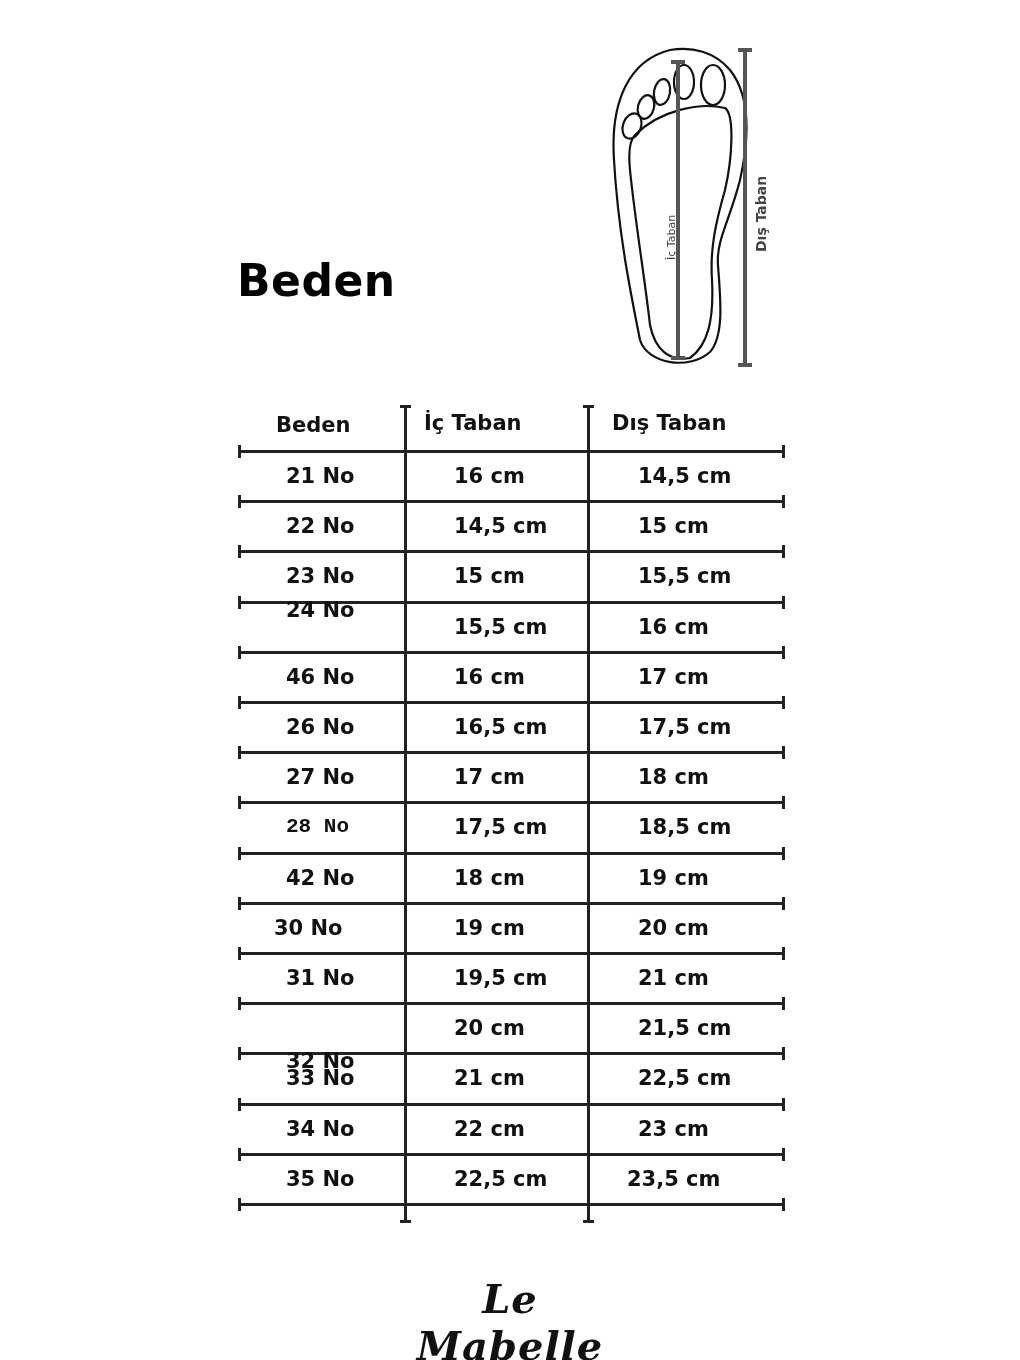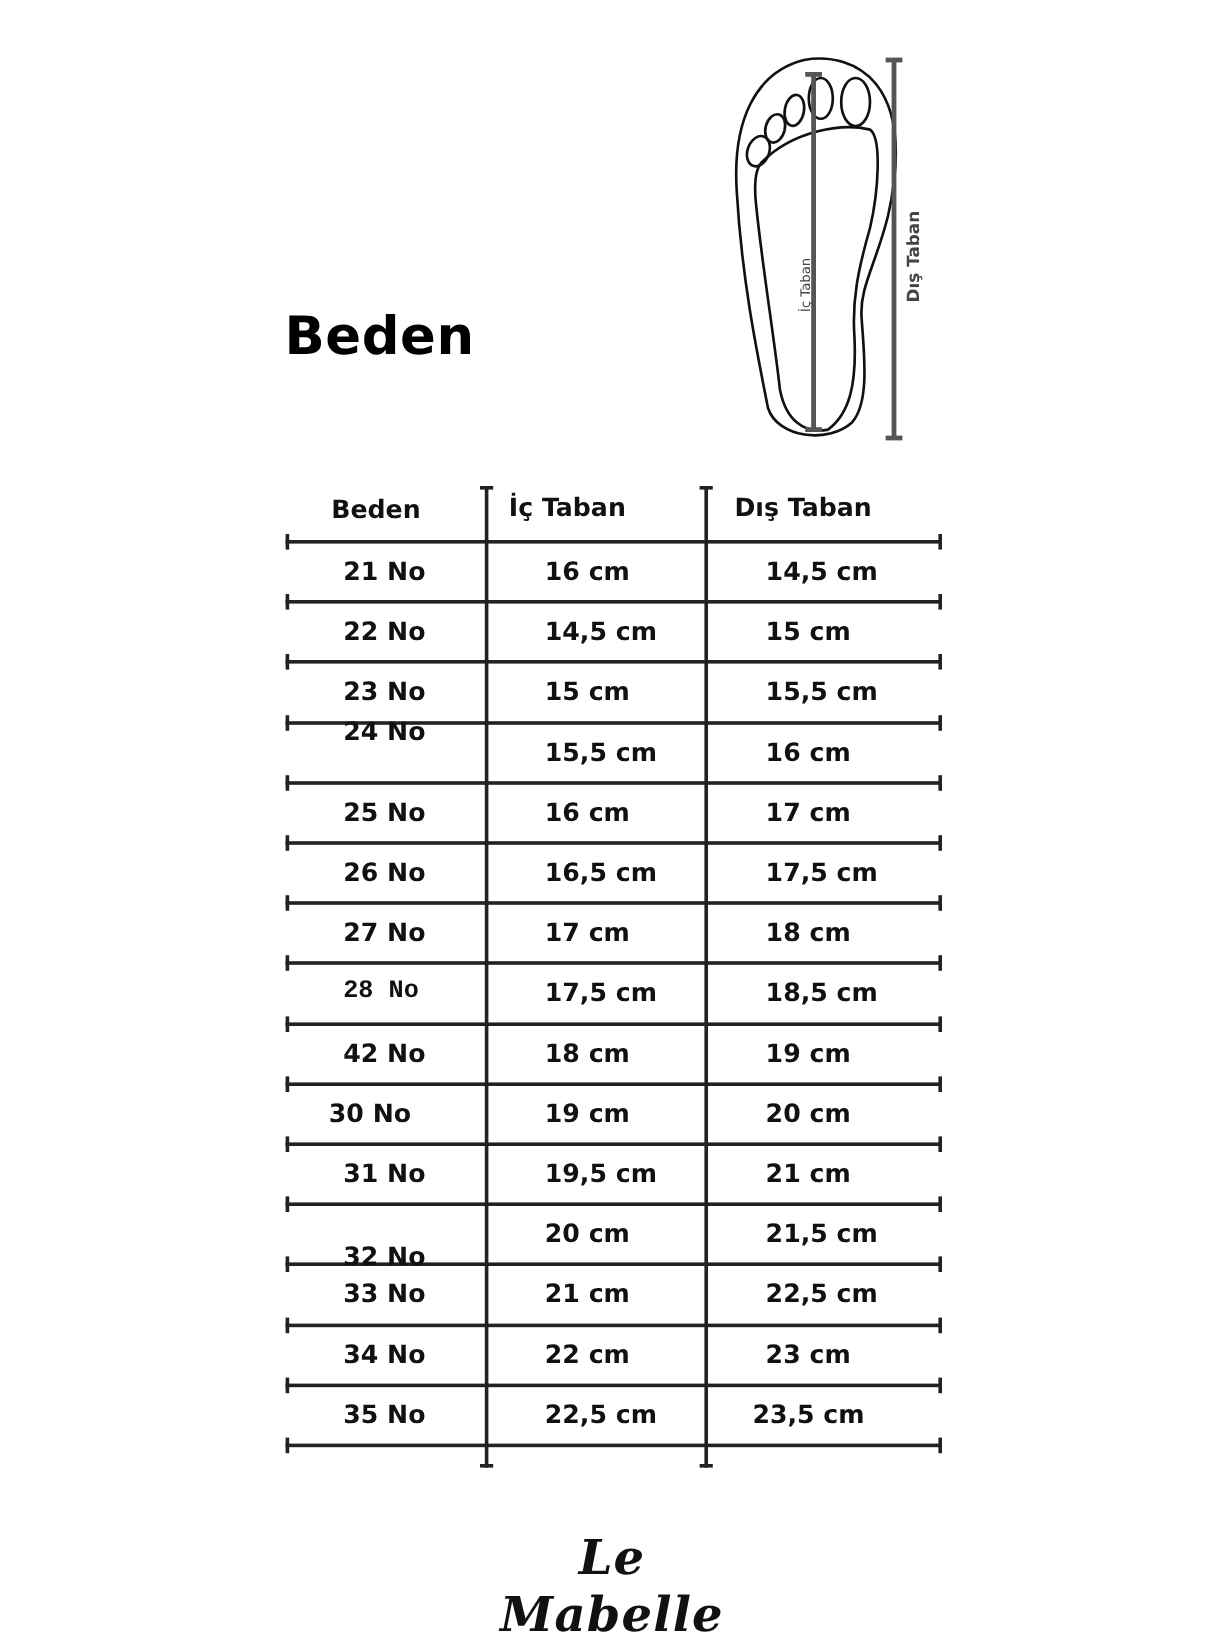--- a/index.html
+++ b/index.html
@@ -84,21 +84,21 @@
       <div class="cell" style="left: 48px; top: 159.4px;">23 No</div>
       <div class="cell" style="left: 216px; top: 159.4px;">15 cm</div>
       <div class="cell" style="left: 400px; top: 159.4px;">15,5 cm</div>
     </div>
     <div>
       <div class="cell" style="left: 48px; top: 193px;">24 No</div>
       <div class="cell" style="left: 216px; top: 209.6px;">15,5 cm</div>
       <div class="cell" style="left: 400px; top: 209.6px;">16 cm</div>
     </div>
     <div>
-      <div class="cell" style="left: 48px; top: 259.8px;">25 No</div>
+      <div class="cell" style="left: 48px; top: 259.8px;">46 No</div>
       <div class="cell" style="left: 216px; top: 259.8px;">16 cm</div>
       <div class="cell" style="left: 400px; top: 259.8px;">17 cm</div>
     </div>
     <div>
       <div class="cell" style="left: 48px; top: 310px;">26 No</div>
       <div class="cell" style="left: 216px; top: 310px;">16,5 cm</div>
       <div class="cell" style="left: 400px; top: 310px;">17,5 cm</div>
     </div>
     <div>
       <div class="cell" style="left: 48px; top: 360.2px;">27 No</div>
@@ -119,21 +119,21 @@
       <div class="cell" style="left: 36px; top: 510.8px;">30 No</div>
       <div class="cell" style="left: 216px; top: 510.8px;">19 cm</div>
       <div class="cell" style="left: 400px; top: 510.8px;">20 cm</div>
     </div>
     <div>
       <div class="cell" style="left: 48px; top: 561px;">31 No</div>
       <div class="cell" style="left: 216px; top: 561px;">19,5 cm</div>
       <div class="cell" style="left: 400px; top: 561px;">21 cm</div>
     </div>
     <div>
-      <div class="cell" style="left: 48px; top: 630px;">32 No</div>
+      <div class="cell" style="left: 48px; top: 644px;">32 No</div>
       <div class="cell" style="left: 216px; top: 611.2px;">20 cm</div>
       <div class="cell" style="left: 400px; top: 611.2px;">21,5 cm</div>
     </div>
     <div>
       <div class="cell" style="left: 48px; top: 661.4px;">33 No</div>
       <div class="cell" style="left: 216px; top: 661.4px;">21 cm</div>
       <div class="cell" style="left: 400px; top: 661.4px;">22,5 cm</div>
     </div>
     <div>
       <div class="cell" style="left: 48px; top: 711.6px;">34 No</div>

